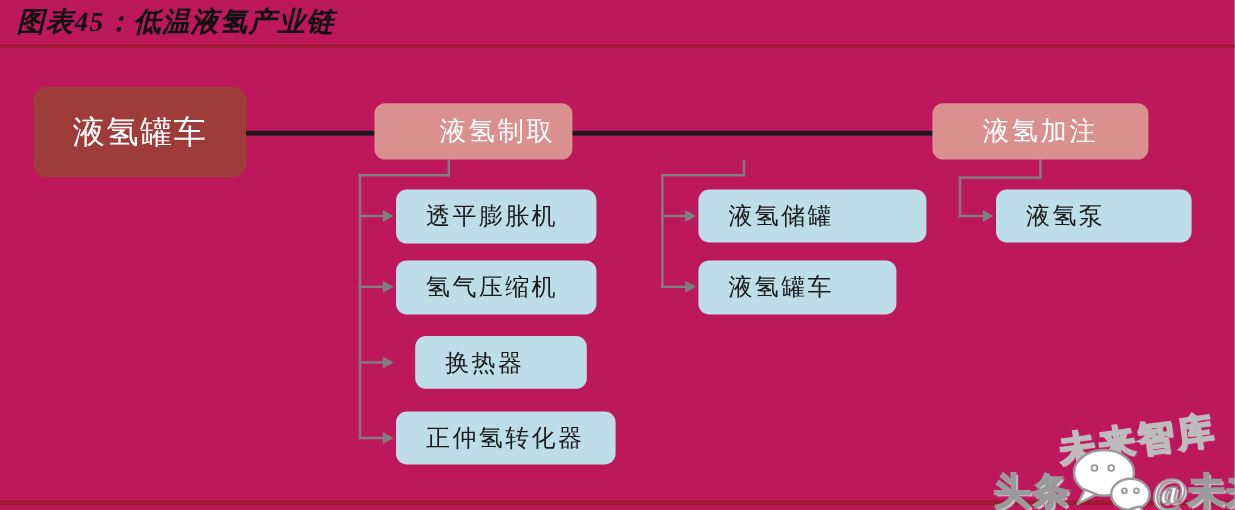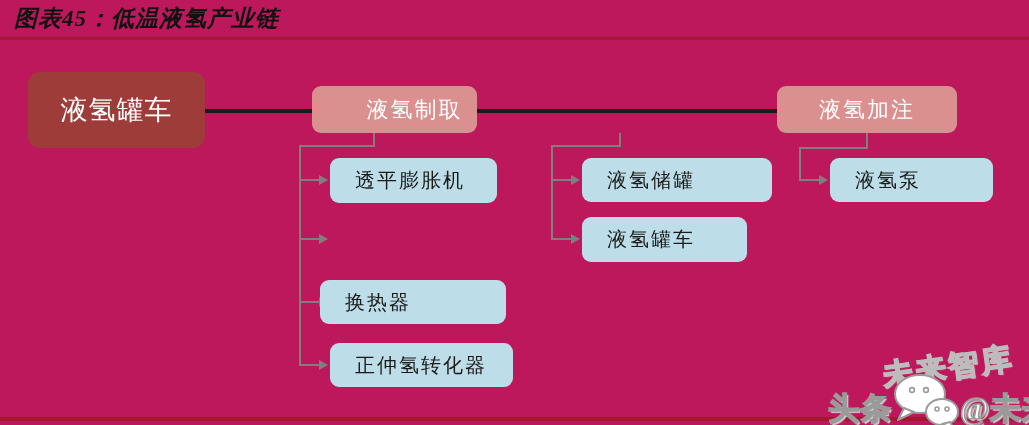--- a/index.html
+++ b/index.html
@@ -40,21 +40,21 @@
   .b1{left:312px;width:165px;padding-left:40px;}
   .b2{left:535px;width:180px;}
   .b3{left:777px;width:180px;}
   .leaf{
     background:#BDDEE9;border-radius:9px;
     color:#1a1a1a;font-size:20px;letter-spacing:2px;
     justify-content:flex-start;padding-left:25px;
   }
   .l11{left:330px;top:158px;width:167px;height:45px;}
   .l12{left:330px;top:217px;width:167px;height:45px;}
-  .l13{left:320px;top:280px;width:186px;height:44px;text-align:right;}
+  .l13{left:346px;top:280px;width:143px;height:44px;text-align:right;}
   .l14{left:330px;top:343px;width:183px;height:44px;text-align:right;}
   .l21{left:582px;top:158px;width:190px;height:44px;}
   .l22{left:582px;top:217px;width:165px;height:45px;}
   .l31{left:830px;top:158px;width:163px;height:44px;}
 
   
   .trunk{
     position:absolute;left:205px;top:109px;width:575px;height:4px;
     background:#1a1a1a;z-index:1;
   }
@@ -145,20 +145,21 @@
   <div class="arrow a21"></div>
   <div class="arrow a22"></div>
 
   <div class="cg c3-drop"></div>
   <div class="cg c3-top"></div>
   <div class="cg c3-spine"></div>
   <div class="cg c3-r1"></div>
   <div class="arrow a31"></div>
 
   <div class="box leaf l11">透平膨胀机</div>
+  <div class="box leaf l12">氢气压缩机</div>
   <div class="box leaf l13">换热器</div>
   <div class="box leaf l14">正仲氢转化器</div>
   <div class="box leaf l21">液氢储罐</div>
   <div class="box leaf l31">液氢泵</div>
   <div class="box leaf l22">液氢罐车</div>
 
   <div class="wm-tilted">未来智库</div>
   <div class="wm-row">
     <span class="wm-text">头条</span>
     <span class="wm-icon">

